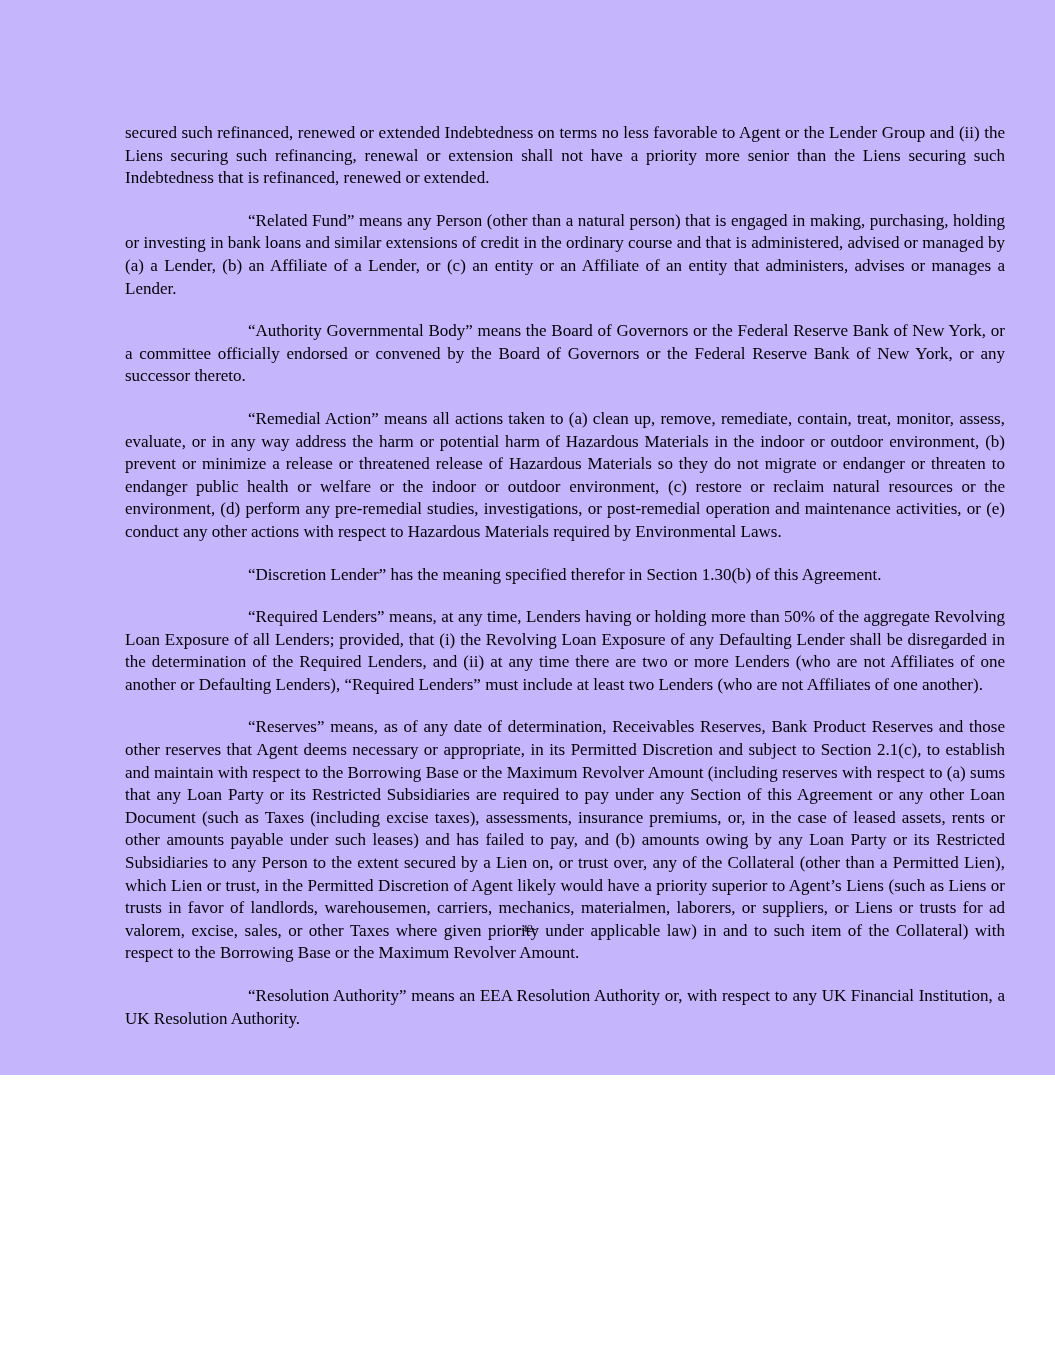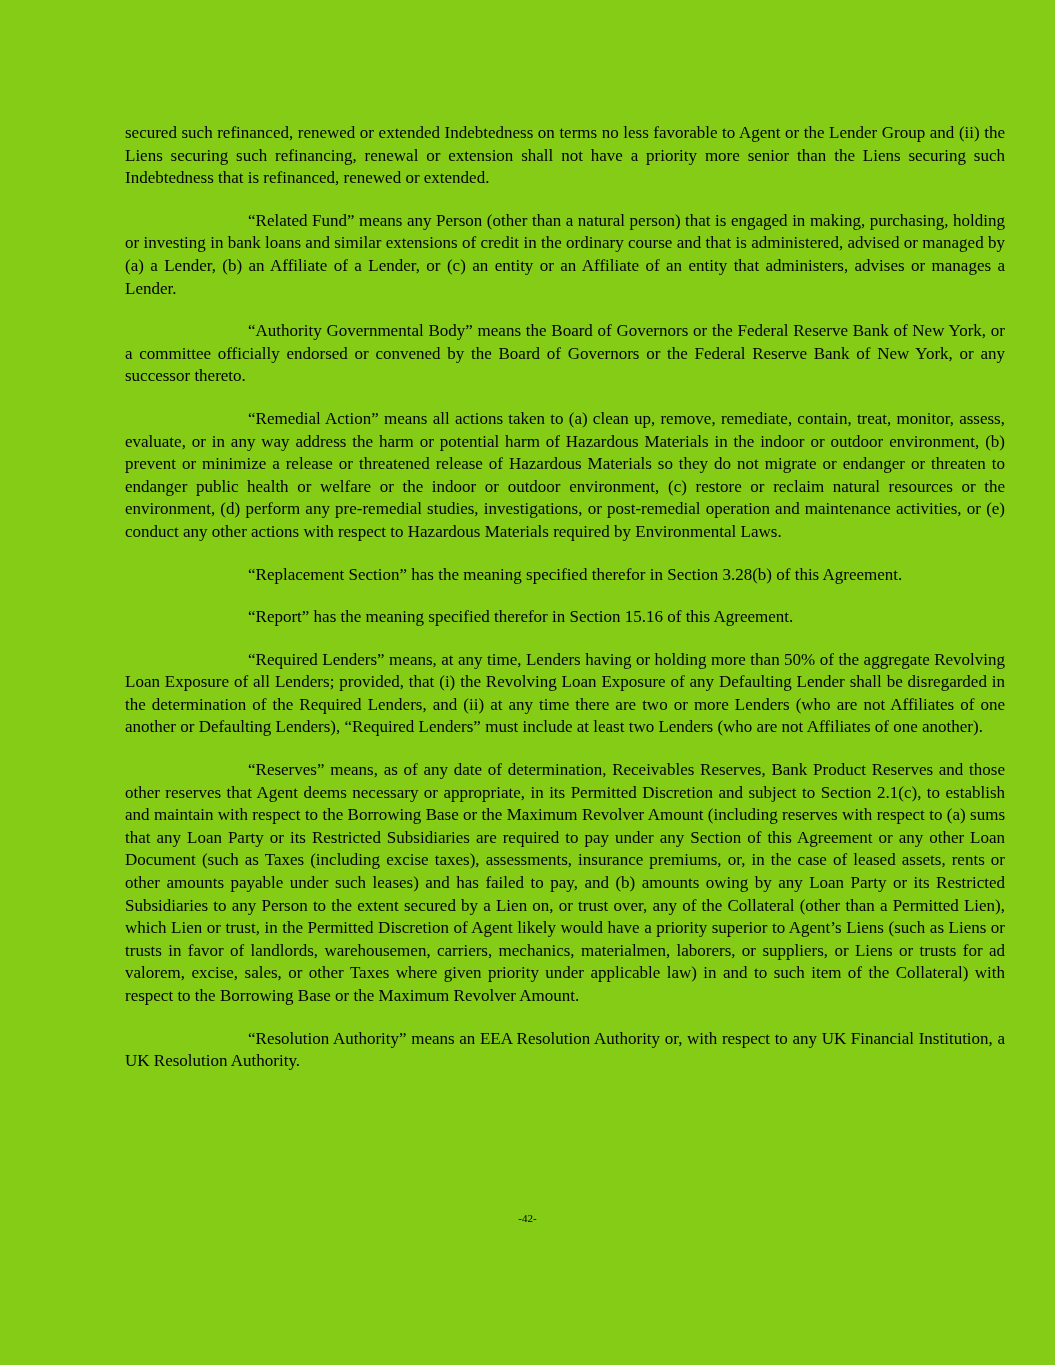--- a/index.html
+++ b/index.html
@@ -4,24 +4,24 @@
 <style>
   html, body {
     margin: 0;
     padding: 0;
     background: #ffffff;
     color: #000000;
   }
   .page {
     position: relative;
     width: 1055px;
-    height: 1365px;
+    height: 1075px;
     box-sizing: border-box;
     padding: 122px 50px 0 125px;
-    background: #84cc16;
+    background: #c4b5fd;
     font-family: "Liberation Serif", serif;
     font-size: 17px;
     line-height: 22.6px;
     overflow: hidden;
   }
   .para {
     margin: 0 0 20px 0;
     text-align: justify;
   }
   .para.indent {
@@ -41,20 +41,19 @@
 </style>
 </head>
 <body>
 
 <div class="page">
   <div>
       <p class="para"><span>secured such refinanced, renewed or extended Indebtedness on terms no less favorable to Agent or the Lender Group and (ii) the Liens securing such refinancing, renewal or extension shall not have a priority more senior than the Liens securing such Indebtedness that is refinanced, renewed or extended.</span></p>
       <p class="para indent"><span>“</span><span class="u">Related Fund</span><span>” means any Person (other than a natural person) that is engaged in making, purchasing, holding or investing in bank loans and similar extensions of credit in the ordinary course and that is administered, advised or managed by (a) a Lender, (b) an Affiliate of a Lender, or (c) an entity or an Affiliate of an entity that administers, advises or manages a Lender.</span></p>
       <p class="para indent"><span>“</span><span class="u">Authority Governmental Body</span><span>” means the Board of Governors or the Federal Reserve Bank of New York, or a committee officially endorsed or convened by the Board of Governors or the Federal Reserve Bank of New York, or any successor thereto.</span></p>
       <p class="para indent"><span>“</span><span class="u">Remedial Action</span><span>” means all actions taken to (a) clean up, remove, remediate, contain, treat, monitor, assess, evaluate, or in any way address the harm or potential harm of Hazardous Materials in the indoor or outdoor environment, (b) prevent or minimize a release or threatened release of Hazardous Materials so they do not migrate or endanger or threaten to endanger public health or welfare or the indoor or outdoor environment, (c) restore or reclaim natural resources or the environment, (d) perform any pre-remedial studies, investigations, or post-remedial operation and maintenance activities, or (e) conduct any other actions with respect to Hazardous Materials required by Environmental Laws.</span></p>
-      <p class="para indent"><span>“</span><span class="u">Replacement Section</span><span>” has the meaning specified therefor in </span><span class="u">Section 3.28(b)</span><span> of this Agreement.</span></p>
-      <p class="para indent"><span>“</span><span class="u">Report</span><span>” has the meaning specified therefor in </span><span class="u">Section 15.16</span><span> of this Agreement.</span></p>
+      <p class="para indent"><span>“</span><span class="u">Discretion Lender</span><span>” has the meaning specified therefor in </span><span class="u">Section 1.30(b)</span><span> of this Agreement.</span></p>
       <p class="para indent"><span>“</span><span class="u">Required Lenders</span><span>” means, at any time, Lenders having or holding more than 50% of the aggregate Revolving Loan Exposure of all Lenders; </span><span class="u">provided</span><span>, that (i) the Revolving Loan Exposure of any Defaulting Lender shall be disregarded in the determination of the Required Lenders, and (ii) at any time there are two or more Lenders (who are not Affiliates of one another or Defaulting Lenders), “Required Lenders” must include at least two Lenders (who are not Affiliates of one another).</span></p>
       <p class="para indent"><span>“</span><span class="u">Reserves</span><span>” means, as of any date of determination, Receivables Reserves, Bank Product Reserves and those other reserves that Agent deems necessary or appropriate, in its Permitted Discretion and subject to </span><span class="u">Section 2.1(c)</span><span>, to establish and maintain with respect to the Borrowing Base or the Maximum Revolver Amount (including reserves with respect to (a) sums that any Loan Party or its Restricted Subsidiaries are required to pay under any Section of this Agreement or any other Loan Document (such as Taxes (including excise taxes), assessments, insurance premiums, or, in the case of leased assets, rents or other amounts payable under such leases) and has failed to pay, and (b) amounts owing by any Loan Party or its Restricted Subsidiaries to any Person to the extent secured by a Lien on, or trust over, any of the Collateral (other than a Permitted Lien), which Lien or trust, in the Permitted Discretion of Agent likely would have a priority superior to Agent’s Liens (such as Liens or trusts in favor of landlords, warehousemen, carriers, mechanics, materialmen, laborers, or suppliers, or Liens or trusts for ad valorem, excise, sales, or other Taxes where given priority under applicable law) in and to such item of the Collateral) with respect to the Borrowing Base or the Maximum Revolver Amount.</span></p>
       <p class="para indent"><span>“</span><span class="u">Resolution Authority</span><span>” means an EEA Resolution Authority or, with respect to any UK Financial Institution, a UK Resolution Authority.</span></p>
     </div>
   <div class="footer">-42-</div>
 </div>
 
 </body></html>

